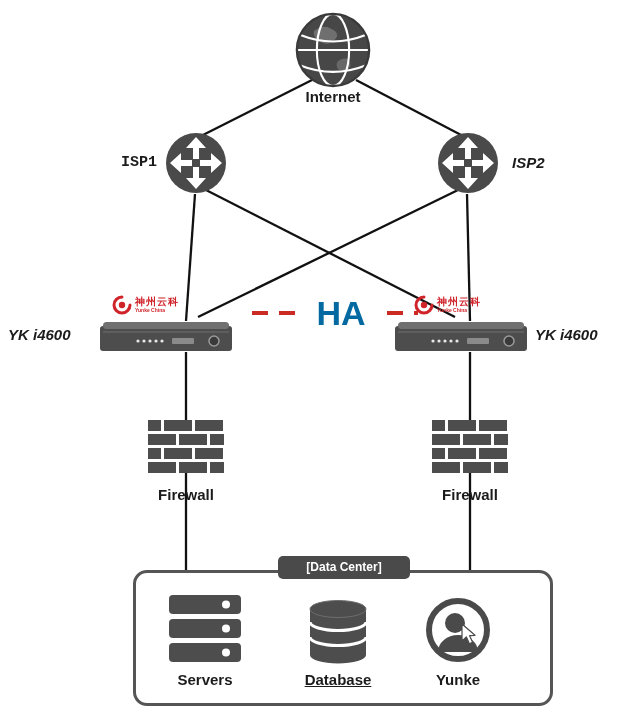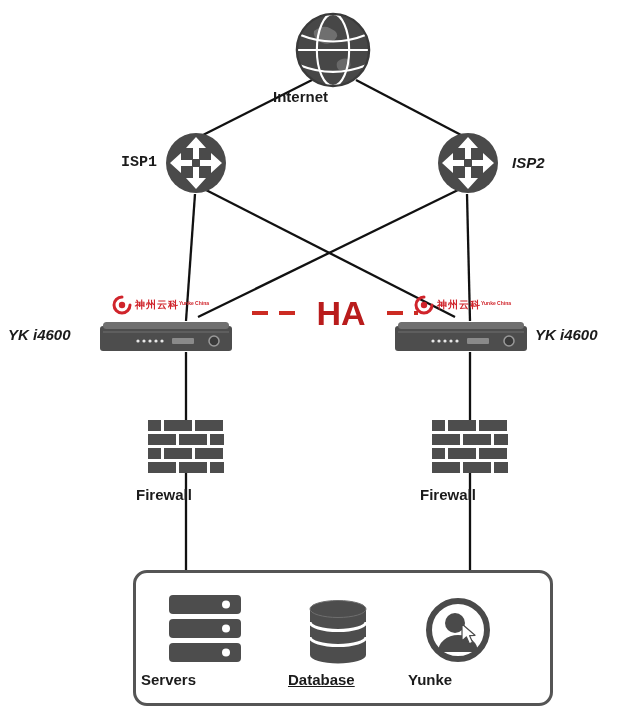--- a/index.html
+++ b/index.html
@@ -8,35 +8,35 @@
     width:633px;height:713px;
     background:#ffffff;
     font-family:"Liberation Sans", sans-serif;
     overflow:hidden;
   }
   .abs{position:absolute;}
   svg{display:block;}
   .lbl{
     position:absolute;
     font-size:15px;font-weight:700;color:#1b1b1b;
-    text-align:left;line-height:1.2;
+    text-align:center;line-height:1.2;
   }
   .lbl.left{text-align:left;font-style:italic;}
   .lbl.right{text-align:right;}
   #lines{position:absolute;left:0;top:0;width:633px;height:713px;}
   .ha-label{
     position:absolute;left:302px;top:292px;width:78px;height:42px;
-    font-size:34px;font-weight:600;color:#b91c1c;
+    font-size:34px;font-weight:600;color:#0369a1;
     text-align:center;line-height:42px;background:#ffffff;
   }
   .brand{
     position:absolute;display:flex;align-items:center;gap:3px;
     height:26px;
   }
-  .brand-text{display:flex;line-height:1;}
+  .brand-text{display:flex;flex-direction:column;line-height:1;}
   .brand-cn{font-size:10px;font-weight:700;color:#d0242b;letter-spacing:1px;}
   .brand-en{font-size:5px;font-weight:700;color:#d0242b;margin-top:1px;}
   .dc-box{
     position:absolute;left:133px;top:570px;width:420px;height:136px;
     border:3px solid #555555;border-radius:14px;background:#ffffff;
     box-sizing:border-box;
   }
   .dc-badge{
     position:absolute;left:278px;top:556px;width:132px;height:23px;
     background:#4a4a4a;color:#ffffff;border-radius:5px;
@@ -200,36 +200,37 @@
           <rect x="47" y="28" width="28" height="11"></rect>
         <rect x="0" y="42" width="28" height="11"></rect>
           <rect x="31" y="42" width="28" height="11"></rect>
           <rect x="62" y="42" width="14" height="11"></rect>
       </g>
     </svg>
   </div>
   <div class="lbl" style="left:420px;top:486px;width:100px;">Firewall</div>
 
   <div class="dc-box"></div>
+  <div class="dc-badge">[Data Center]</div>
 
   <div class="abs" style="left:169px;top:595px;">
     <svg width="72" height="68" viewBox="0 0 72 68">
       <g fill="#4d4d4d">
         <rect x="0" y="0" width="72" height="19" rx="4"></rect>
         <rect x="0" y="24" width="72" height="19" rx="4"></rect>
         <rect x="0" y="48" width="72" height="19" rx="4"></rect>
       </g>
       <g fill="#ffffff">
         <circle cx="57" cy="9.5" r="4"></circle>
         <circle cx="57" cy="33.5" r="4"></circle>
         <circle cx="57" cy="57.5" r="4"></circle>
       </g>
     </svg>
   </div>
-  <div class="lbl" style="left:141px;top:671px;width:100px;">Servers</div>
+  <div class="lbl" style="left:155px;top:671px;width:100px;">Servers</div>
 
   <div class="abs" style="left:309px;top:600px;">
     <svg width="58" height="64" viewBox="0 0 58 64">
       <path d="M1 9 v46 a28 8.5 0 0 0 56 0 v-46 z" fill="#4d4d4d"></path>
       <ellipse cx="29" cy="9" rx="28" ry="8.5" fill="#4d4d4d" stroke="#6e6e6e" stroke-width="1"></ellipse>
       <path d="M1 22 a28 8.5 0 0 0 56 0" fill="none" stroke="#ffffff" stroke-width="3"></path>
       <path d="M1 37 a28 8.5 0 0 0 56 0" fill="none" stroke="#ffffff" stroke-width="3"></path>
     </svg>
   </div>
   <div class="lbl" style="left:288px;top:671px;width:100px;text-decoration:underline;">Database</div>

